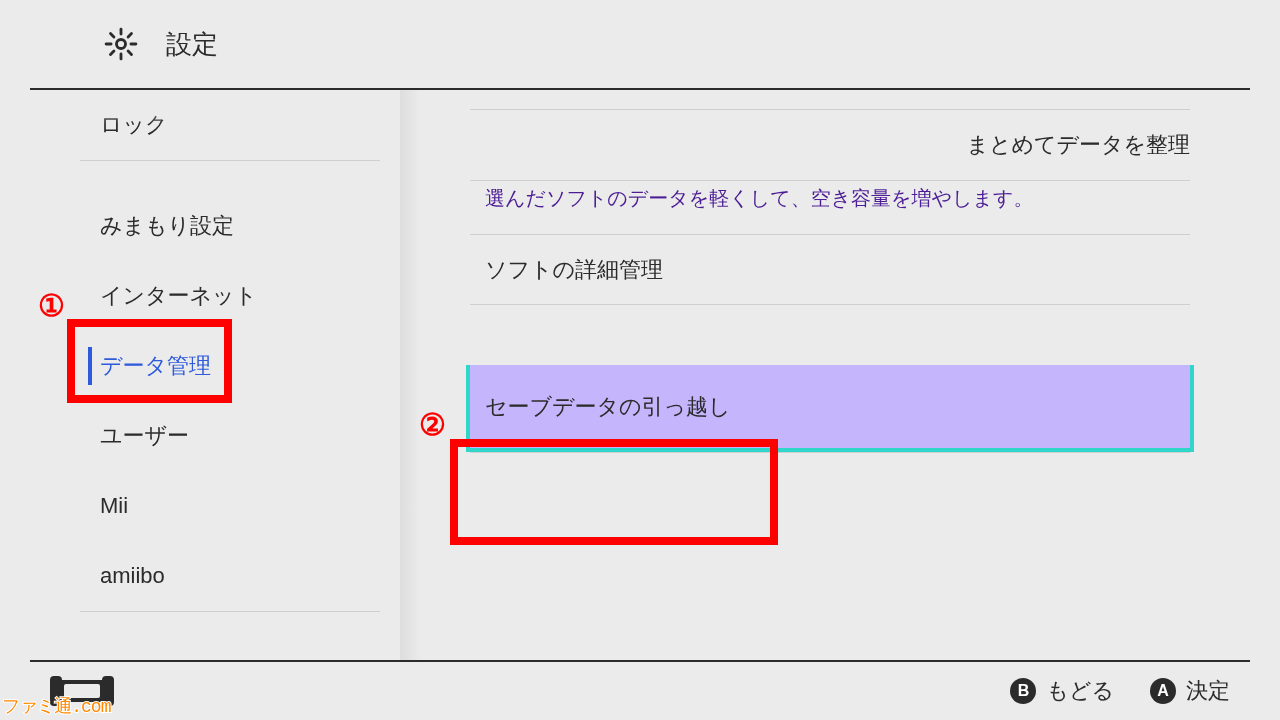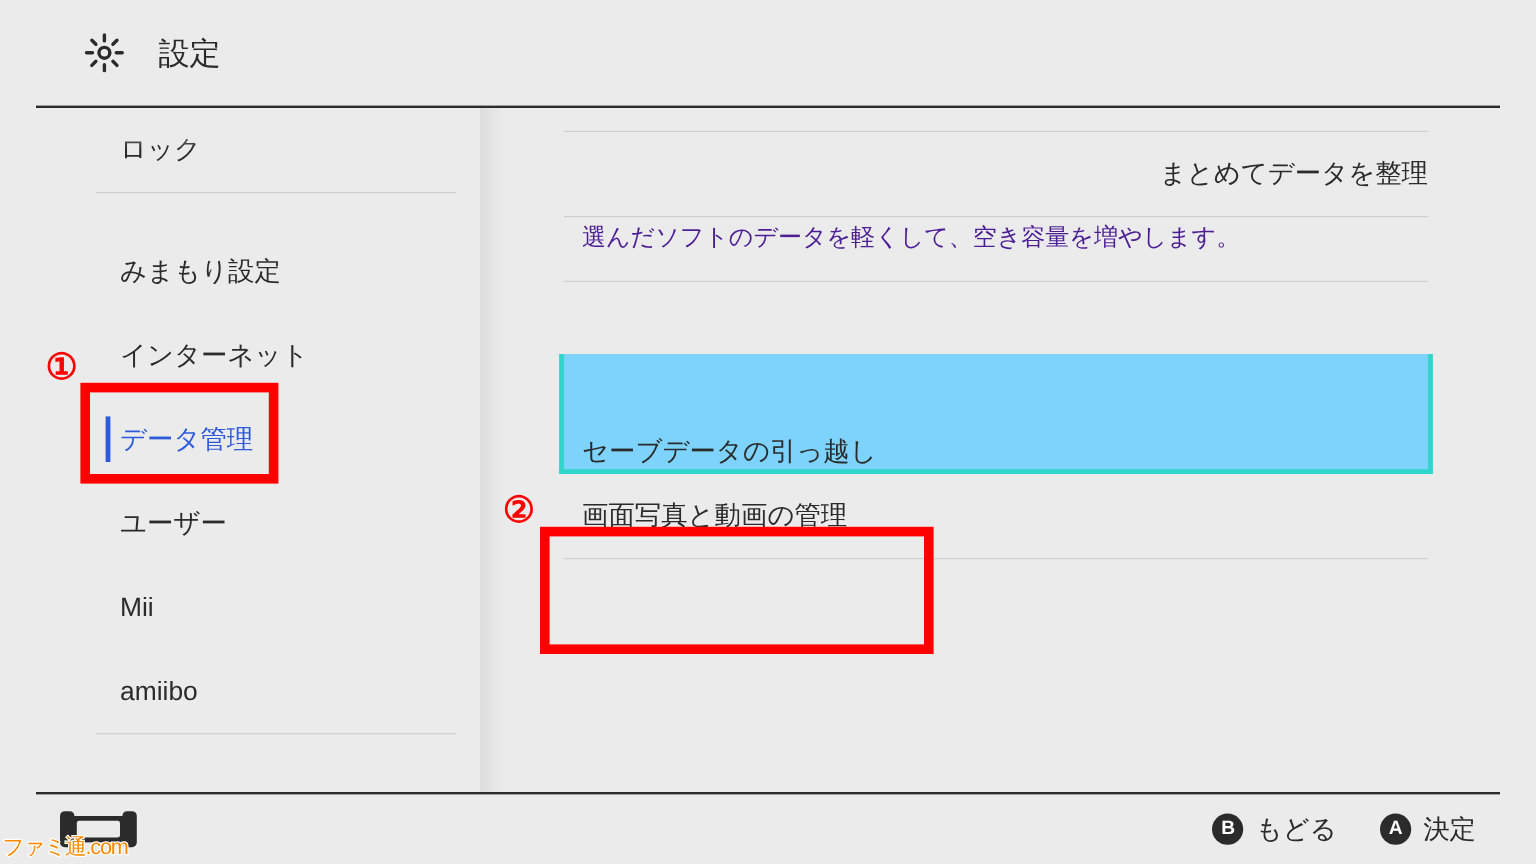--- a/index.html
+++ b/index.html
@@ -1,19 +1,19 @@
 <!DOCTYPE html>
 <html><head>
 <meta charset="utf-8">
 <style>
   * { box-sizing: border-box; margin: 0; padding: 0; }
   html, body { width: 1280px; height: 720px; font-family: "Hiragino Kaku Gothic ProN","Yu Gothic","Meiryo",sans-serif; background:#ebebeb; overflow:hidden; }
   
   
-  .header { position:absolute; top:0; left:0; right:0; height:88px; padding-left:70px; display:flex; align-items:center; gap:28px; }
+  .header { position:absolute; top:0; left:0; right:0; height:88px; padding-left:104px; display:flex; align-items:center; gap:28px; }
   .header .gear { width:34px; height:34px; color:#2b2b2b; }
   .header .title { font-size:26px; color:#2b2b2b; font-weight:400; }
   .header-rule { position:absolute; top:88px; left:30px; right:30px; height:2px; background:#2b2b2b; }
 
   
   .sidebar { position:absolute; top:90px; left:0; width:410px; bottom:60px; overflow:hidden; }
   .side-item { position:relative; height:70px; display:flex; align-items:center; font-size:22px; color:#2b2b2b; padding-left:100px; }
   .side-item.sel { color:#2e5bdc; }
   .side-item.sel::before { content:""; position:absolute; left:88px; top:16px; bottom:16px; width:4px; background:#2e5bdc; }
   .side-sep { margin:0 0 0 80px; width:300px; height:1px; background:#cfcfcf; }
@@ -24,40 +24,40 @@
     background: linear-gradient(to bottom, #ebebeb 0%, rgba(235,235,235,0) 6%, rgba(235,235,235,0) 92%, #ebebeb 100%);
   }
   .sidegrad { position:absolute; top:90px; left:400px; width:20px; bottom:60px;
     background: linear-gradient(to right, rgba(0,0,0,0.06), rgba(0,0,0,0)); pointer-events:none; }
 
   
   .content { position:absolute; top:90px; left:470px; right:90px; bottom:60px; }
   .row { height:70px; display:flex; align-items:center; font-size:22px; color:#2b2b2b; padding-left:15px; border-top:1px solid #cfcfcf; }
   .row.noborder { border-top:none;justify-content:flex-end; }
   .desc { font-size:20px; color:#4c1d95; padding:3px 0 22px 15px; line-height:1.4; }
-  .row.sel-outer { border:4px solid #2fd6c9; background:#7dd3fc; height:100px;align-items:flex-end; }
+  .row.sel-outer { border:4px solid #2fd6c9; background:#c4b5fd; height:87px; }
 
   
   .footer-rule { position:absolute; bottom:58px; left:30px; right:30px; height:2px; background:#2b2b2b; }
   .footer { position:absolute; bottom:0; left:0; right:0; height:58px; display:flex; align-items:center; }
   .controller { position:absolute; left:50px; bottom:14px; width:64px; height:30px; }
   .ctrl-body { position:absolute; left:8px; top:4px; width:48px; height:22px; background:#2b2b2b; }
   .ctrl-joy { position:absolute; width:12px; height:30px; background:#2b2b2b; border-radius:4px; top:0; }
   .ctrl-joy.l{ left:0; } .ctrl-joy.r{ right:0; }
   .ctrl-screen { position:absolute; left:14px; top:8px; width:36px; height:14px; background:#ebebeb; border-radius:2px; }
 
   .btns { position:absolute; right:50px; bottom:0; height:58px; display:flex; align-items:center; gap:36px; }
   .btn-hint { display:flex; align-items:center; gap:10px; font-size:22px; color:#2b2b2b; }
   .btn-circ { width:26px; height:26px; border-radius:50%; background:#2b2b2b; color:#fff; font-weight:700; font-size:16px; display:flex; align-items:center; justify-content:center; font-family:sans-serif; }
 
   
   .anno { position:absolute; pointer-events:none; }
   .redbox { border:8px solid #ff0000; }
   .rednum { color:#ff0000; font-weight:700; font-size:30px; }
-  .watermark { position:absolute; left:2px; bottom:2px; font-size:18px; font-family:Liberation Sans, sans-serif; color:#ff8a00;
+  .watermark { position:absolute; left:2px; bottom:2px; font-size:18px; font-family:Liberation Mono, monospace; color:#ff8a00;
     -webkit-text-stroke:2px #fff; paint-order:stroke fill; letter-spacing:-1px; }
 </style>
 </head>
 <body>
 
 <div class="header">
   <span class="gear">
     <svg viewBox="0 0 24 24" width="34" height="34" fill="none" stroke="#2b2b2b" stroke-width="2">
       <circle cx="12" cy="12" r="3.2"></circle>
       <g stroke-linecap="round">
@@ -104,27 +104,27 @@
 </div>
 <div class="sidegrad"></div>
 
 <div class="content">
   <div style="height:20px;border-bottom:1px solid #cfcfcf;"></div>
   <div class="row noborder">
       <span>まとめてデータを整理</span>
     </div>
   <div style="border-top:1px solid #cfcfcf;"></div>
   <div class="desc">選んだソフトのデータを軽くして、空き容量を増やします。</div>
+  <div class="row">
+      <span>ソフトの詳細管理</span>
+    </div>
   <div style="height:1px;background:#cfcfcf;"></div>
   <div style="height:60px"></div>
   <div class="row sel-outer" style="border-top:none;margin-left:-4px;margin-right:-4px">
       <span>セーブデータの引っ越し</span>
-    </div>
-  <div class="row" style="border-top:none">
-      <span>画面写真と動画の管理</span>
     </div>
   <div style="height:1px;background:#cfcfcf;"></div>
 </div>
 
 <div class="footer-rule"></div>
 <div class="footer">
   <div class="controller">
     <div class="ctrl-joy l"></div>
       <div class="ctrl-joy r"></div>
     <div class="ctrl-body"></div>

